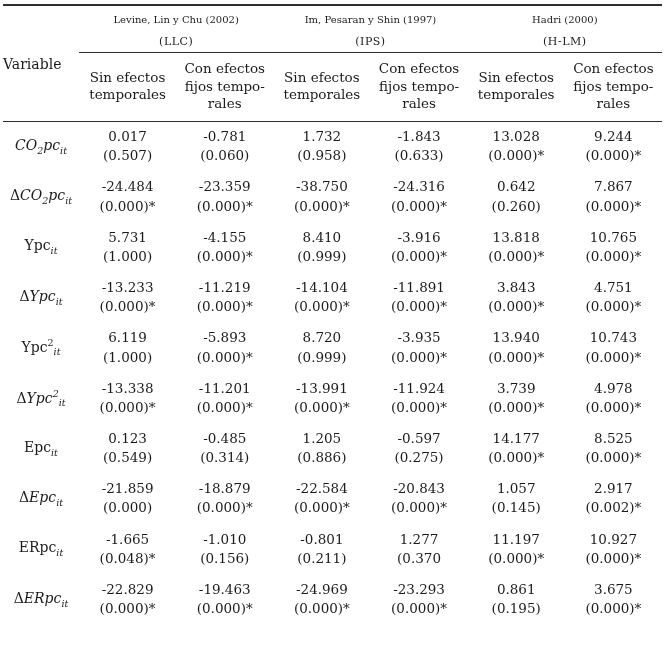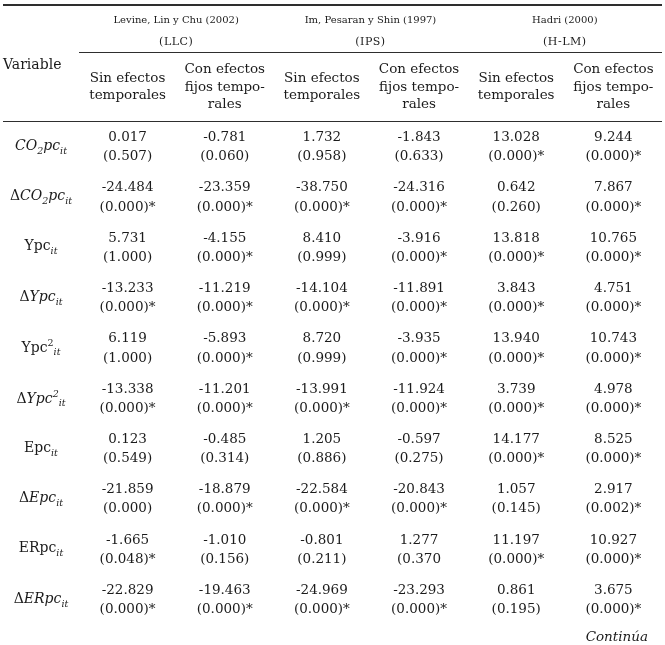--- a/index.html
+++ b/index.html
@@ -375,14 +375,13 @@
             <div class="stat">0.861</div>
             <div class="pval">(0.195)</div>
           </td>
           <td class="stat-cell">
             <div class="stat">3.675</div>
             <div class="pval">(0.000)*</div>
           </td>
         </tr>
       </tbody>
   </table>
-  <div class="continua">Continúa</div>
 </div>
 
 </body></html>

